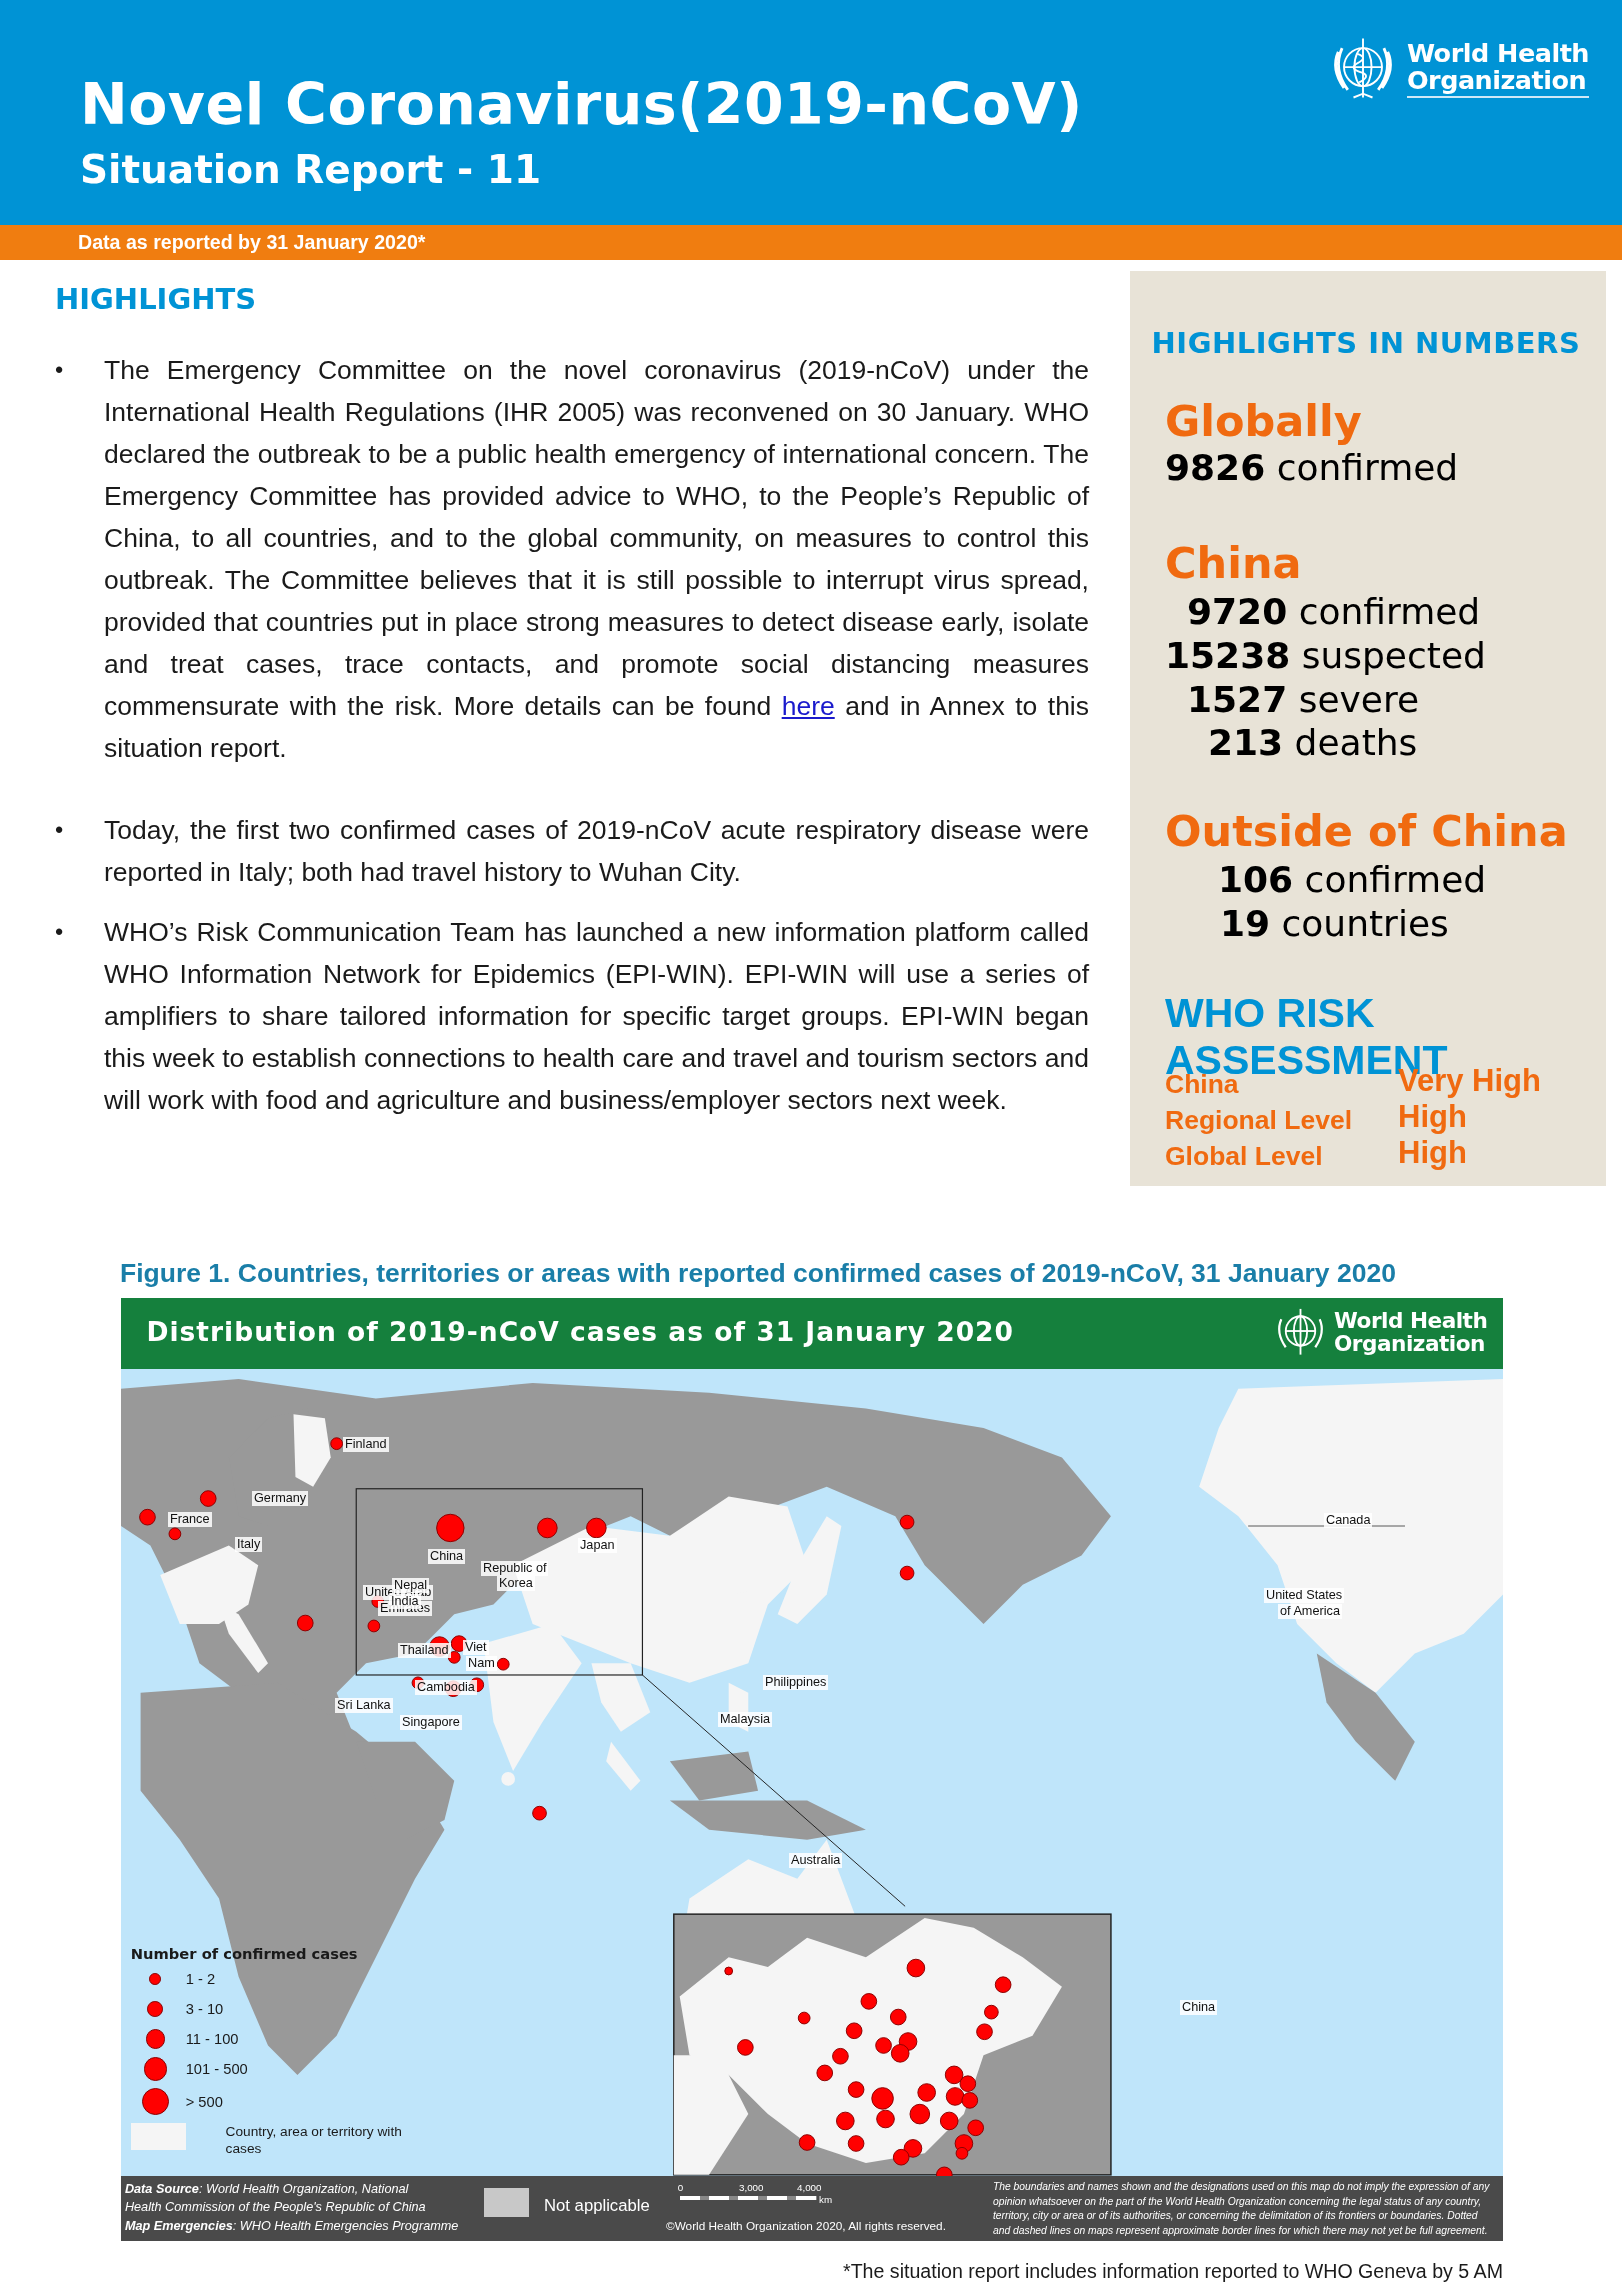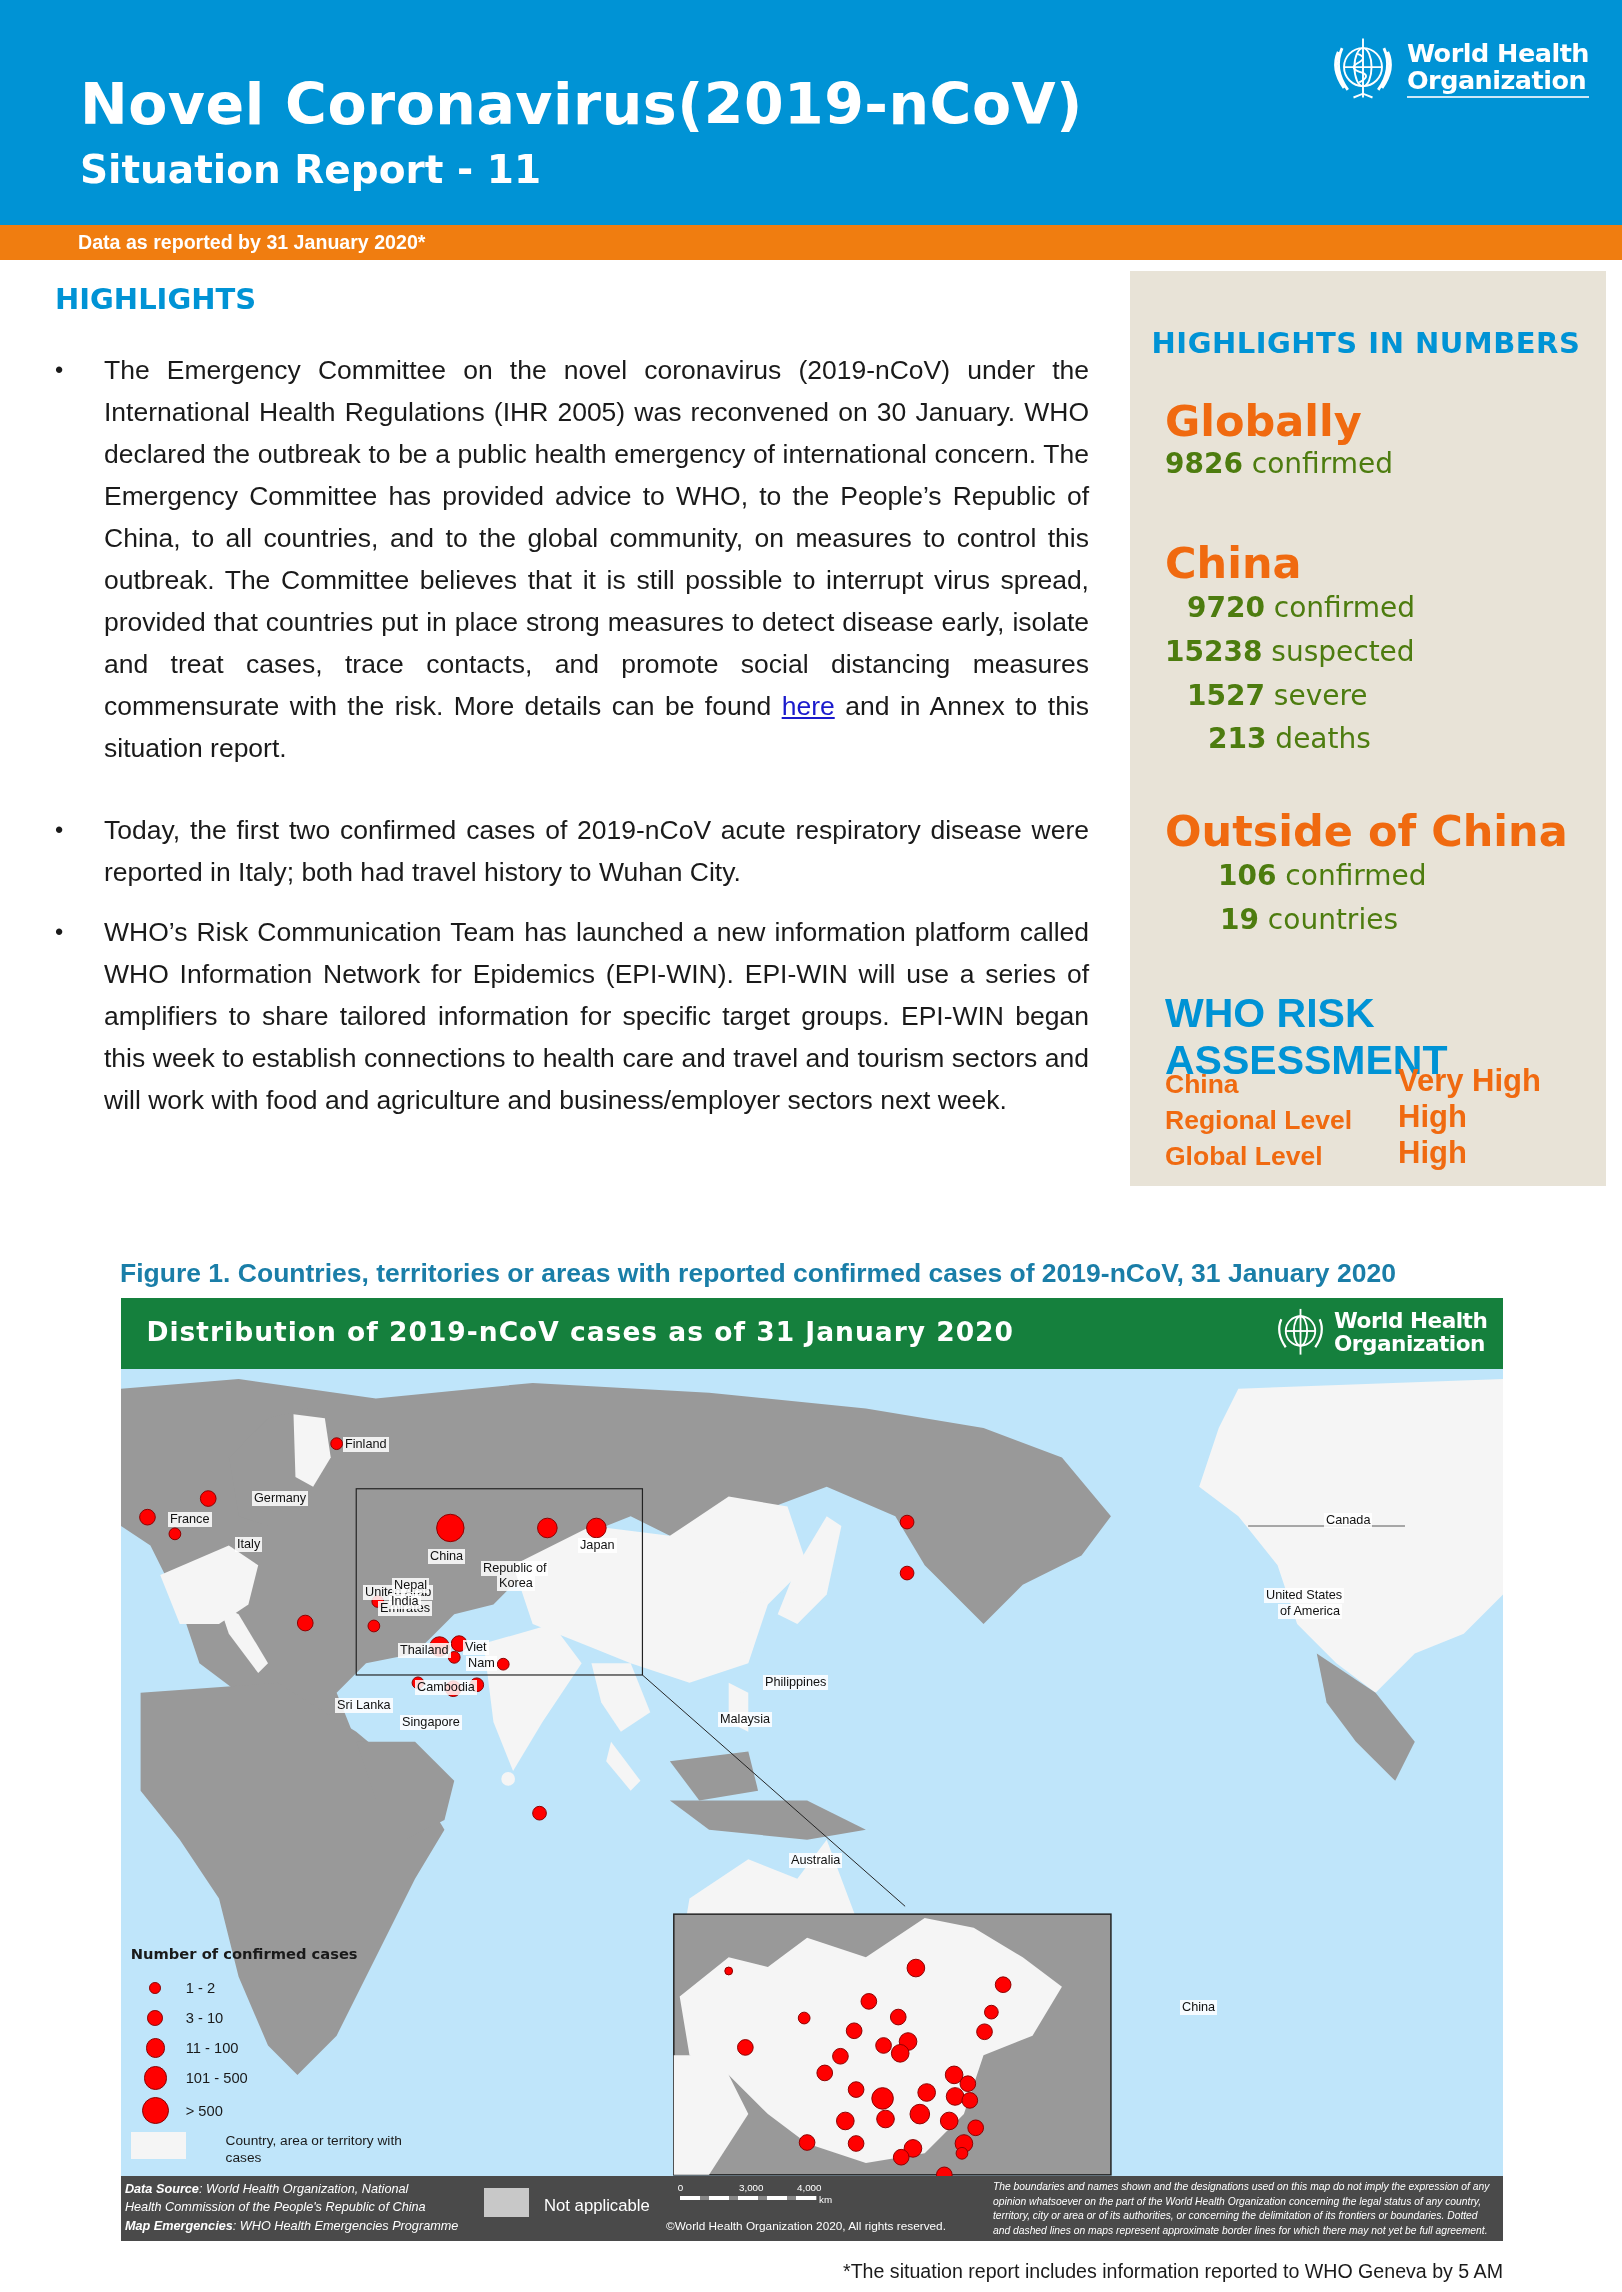--- a/index.html
+++ b/index.html
@@ -21,21 +21,21 @@
   .bullets { position: absolute; left: 55px; top: 349px; width: 1034px; list-style: none; }
   .bullets li { position: relative; padding-left: 49px; font-size: 26.5px; line-height: 42px; text-align: justify; margin-bottom: 40px; }
   .bullets li::before { content: "\2022"; position: absolute; left: 0; top: 0; font-size: 23.5px; }
   .bullets li.b2 { margin-bottom: 17.6px; }
   .bullets a { color: #1a1acc; text-decoration: underline; }
 
   
   .panel { position: absolute; left: 1130px; top: 271px; width: 476px; height: 915px; background: #e8e3d7; }
   .panel-title { position: absolute; left: 21.6px; top: 55px; color: #0093d5; font-family: "DejaVu Sans", sans-serif; font-weight: bold; font-size: 29px; letter-spacing: 0.5px; }
   .stat-head { position: absolute; left: 35px; color: #f06a10; font-family: "DejaVu Sans", sans-serif; font-weight: bold; font-size: 43px; }
-  .stat-line { position: absolute; color: #4d7c0f; font-family: "DejaVu Sans", sans-serif; font-size: 28px; white-space: nowrap; }
+  .stat-line { position: absolute; color: #000000; font-family: "DejaVu Sans", sans-serif; font-size: 36px; white-space: nowrap; }
   .stat-line b { font-weight: bold; }
   .risk-title { position: absolute; left: 35px; top: 719px; color: #0093d5; font-weight: bold; font-size: 41px; }
   .risk-row { position: absolute; left: 35px; width: 412px; color: #f06a10; font-weight: bold; }
   .risk-row .lbl { position: absolute; left: 0; font-size: 26.5px; }
   .risk-row .val { position: absolute; left: 233px; font-size: 31px; }
 
   
   .fig-caption { position: absolute; left: 120px; top: 1258px; color: #1a7ea8; font-weight: bold; font-size: 26.5px; }
   .map { position: absolute; left: 121px; top: 1298px; width: 1382px; height: 943px; background: #bfe5fa; overflow: hidden; }
   .map-header { position: absolute; left: 0; top: 0; width: 1382px; height: 71px; background: #15803d; }
@@ -46,21 +46,21 @@
   .map-footer { position: absolute; left: 0; top: 878px; width: 1382px; height: 65px; background: #4a4a4a; color: #fff; }
   .map-footer .src { position: absolute; left: 3.9px; top: 3.9px; font-size: 12.7px; line-height: 18.6px; font-style: italic; }
   .map-footer .src b { font-weight: bold; }
   .map-footer .na-swatch { position: absolute; left: 363px; top: 11.8px; width: 45px; height: 29px; background: #c8c8c8; }
   .map-footer .na-label { position: absolute; left: 423px; top: 19.6px; font-size: 16.7px; }
   .map-footer .scale { position: absolute; left: 549px; top: 5.9px; width: 196px; height: 39px; font-size: 9.8px; }
   .map-footer .copy { position: absolute; left: 545px; top: 43px; font-size: 11.8px; }
   .map-footer .disclaimer { position: absolute; left: 872px; top: 3.9px; width: 502px; font-size: 10.3px; line-height: 14.7px; font-style: italic; }
 
   .legend { position: absolute; left: 9.8px; top: 647px; }
-  .legend .lg-title { font-size: 14.7px; font-weight: bold; font-family: "DejaVu Sans", sans-serif; margin-bottom: 11px; }
+  .legend .lg-title { font-size: 14.7px; font-weight: bold; font-family: "DejaVu Sans", sans-serif; margin-bottom: 2px; }
   .legend .lg-row { display: flex; align-items: center; height: 30px; }
   .legend .lg-dot-wrap { width: 49px; display: flex; justify-content: center; }
   .legend .lg-dot { background: #ff0000; border: 1px solid #8a0000; border-radius: 50%; }
   .legend .lg-lbl { font-size: 14.7px; margin-left: 5.9px; }
   .legend .lg-country { display: flex; align-items: flex-start; margin-top: 3.9px; gap: 28px; }
   .legend .lg-swatch { width: 55px; height: 27.4px; background: #f5f5f5; margin-right: 11.8px; }
   .legend .lg-country span { font-size: 13.7px; line-height: 17.6px; width: 196px; }
 
   .lbl-map { position: absolute; font-size: 12.7px; color: #111; background: rgba(255,255,255,0.85); padding: 0 2px; line-height: 14.7px; white-space: nowrap; }
 

